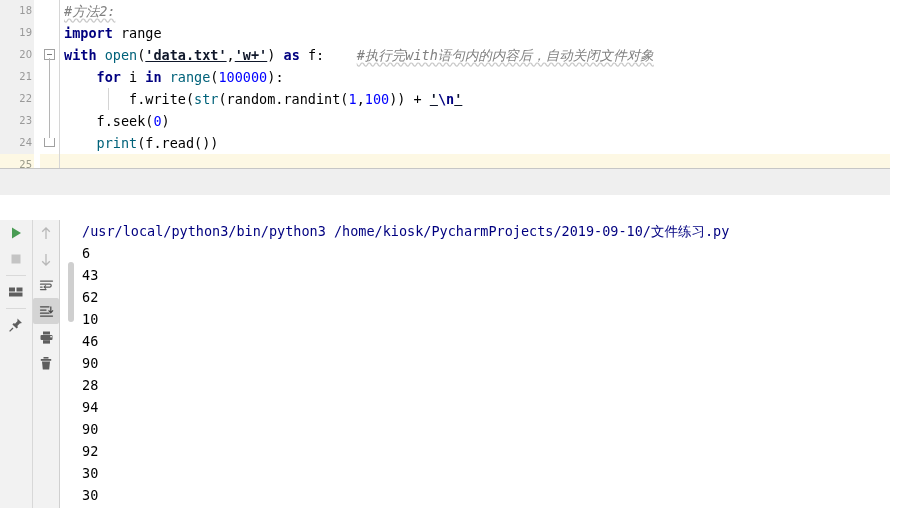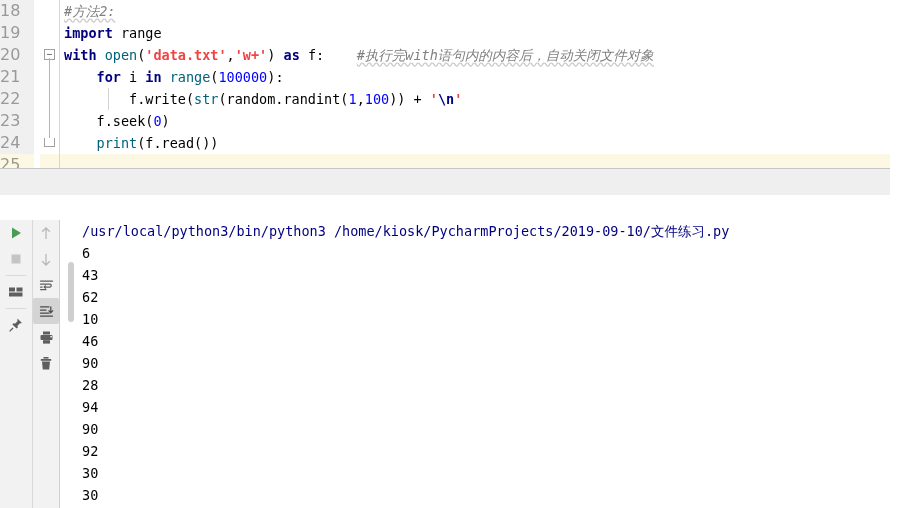--- a/index.html
+++ b/index.html
@@ -39,22 +39,22 @@
   }
   .gutter {
     position: absolute;
     left: 0; top: 0;
     width: 34px;
     height: 22px;
     background: #f0f0f0;
     color: #999999;
     text-align: right;
     font-family: "DejaVu Sans", "Liberation Sans", sans-serif;
-    font-size: 16px;
-    padding-right: 14px;
+    font-size: 10px;
+    padding-right: 2px;
     box-sizing: border-box;
   }
   .foldcol {
     position: absolute;
     left: 40px; top: 0;
     width: 20px;
     height: 22px;
     background: #ffffff;
   }
   .gutter-sep {
@@ -77,21 +77,21 @@
   .cur-line-strip {
     position: absolute;
     left: 60px; top: 0;
     right: 0;
     height: 22px;
     background: #fdf8e4;
   }
 
   
   .kw   { color: #000080; font-weight: bold; }
-  .str  { color: #ef4444; font-weight: bold; }
+  .str  { color: #0f172a; font-weight: bold; text-decoration: underline; }
   .esc  { color: #000080; font-weight: bold; }
   .num  { color: #0000ff; }
   .cmt  { color: #808080; font-style: italic; }
   .plain{ color: #000000; }
   .bluefn { color: #00627a; }
 
   .squiggle {
     text-decoration: underline;
     text-decoration-style: wavy;
     text-decoration-color: #c8c8c8;

